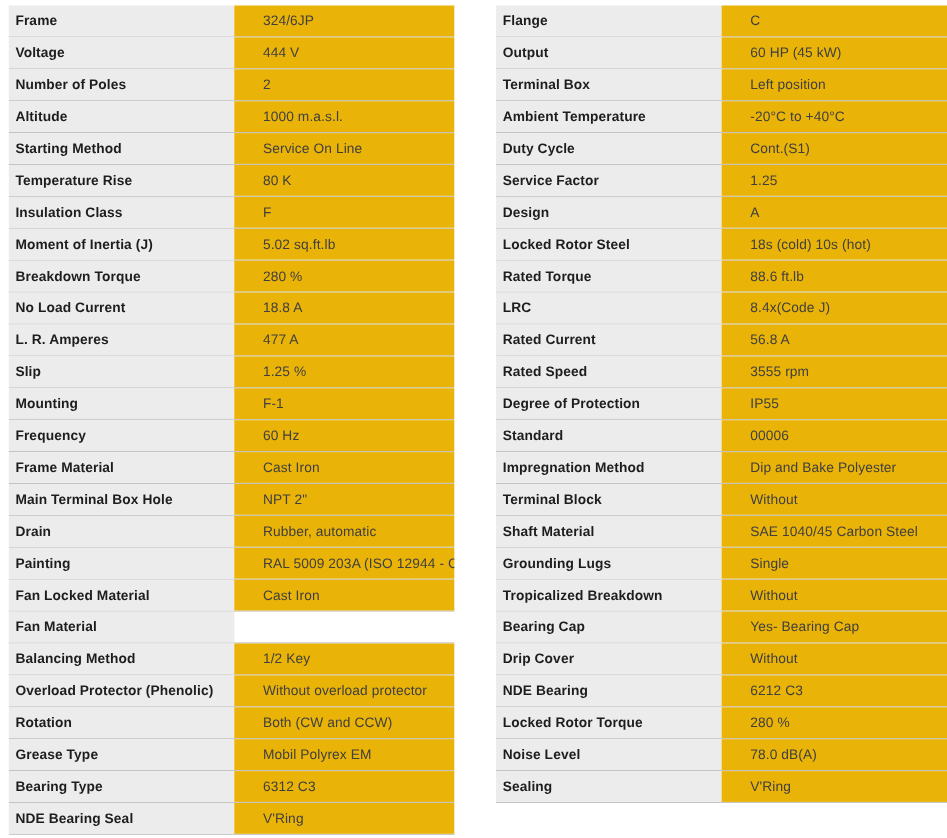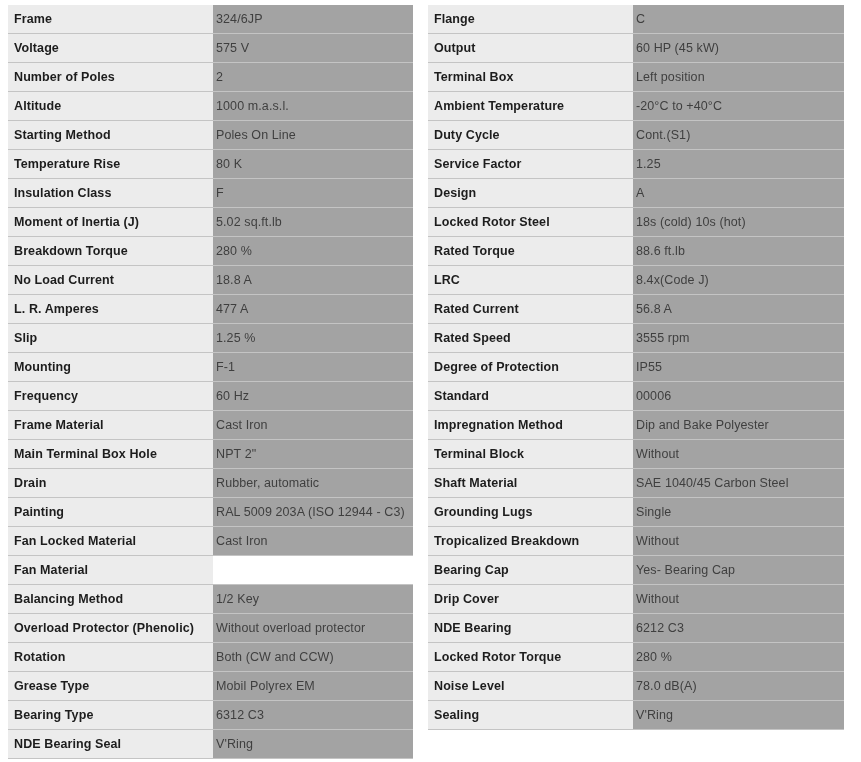--- a/index.html
+++ b/index.html
@@ -8,21 +8,21 @@
     height: 762px;
     background: #ffffff;
     font-family: "Liberation Sans", "DejaVu Sans", sans-serif;
     overflow: hidden;
   }
   .spec-page {
     width: 733px;
     padding: 5px 6px 0 8px;
     display: grid;
     grid-template-columns: 405px 416px;
-    column-gap: 15px;
+    column-gap: 38px;
     align-items: start;
   }
   .spec-table {
     width: 100%;
   }
   .spec-row {
     display: flex;
     height: 29px;
     border-bottom: 1px solid var(--border-color, #c4c4c4);
     align-items: stretch;
@@ -37,56 +37,56 @@
     padding-right: 4px;
     font-size: 12.5px;
     font-weight: 700;
     color: var(--label-text, #1d1d1d);
     letter-spacing: 0.1px;
     white-space: nowrap;
     overflow: hidden;
   }
   .spec-value {
     flex: 1 1 auto;
-    background: #a3a3a3;
+    background: #eab308;
     display: flex;
     align-items: center;
-    padding-left: 3px;
+    padding-left: 26px;
     font-size: 12.5px;
     font-weight: 400;
     color: var(--value-text, #3f3f3f);
     letter-spacing: 0.1px;
     white-space: nowrap;
     overflow: hidden;
   }
 </style>
 </head>
 <body>
 
 <div class="spec-page">
   <div class="spec-table">
       <div class="spec-row">
         <div class="spec-label">Frame</div>
         <div class="spec-value">324/6JP</div>
       </div>
       <div class="spec-row">
         <div class="spec-label">Voltage</div>
-        <div class="spec-value">575 V</div>
+        <div class="spec-value">444 V</div>
       </div>
       <div class="spec-row">
         <div class="spec-label">Number of Poles</div>
         <div class="spec-value">2</div>
       </div>
       <div class="spec-row">
         <div class="spec-label">Altitude</div>
         <div class="spec-value">1000 m.a.s.l.</div>
       </div>
       <div class="spec-row">
         <div class="spec-label">Starting Method</div>
-        <div class="spec-value">Poles On Line</div>
+        <div class="spec-value">Service On Line</div>
       </div>
       <div class="spec-row">
         <div class="spec-label">Temperature Rise</div>
         <div class="spec-value">80 K</div>
       </div>
       <div class="spec-row">
         <div class="spec-label">Insulation Class</div>
         <div class="spec-value">F</div>
       </div>
       <div class="spec-row">

